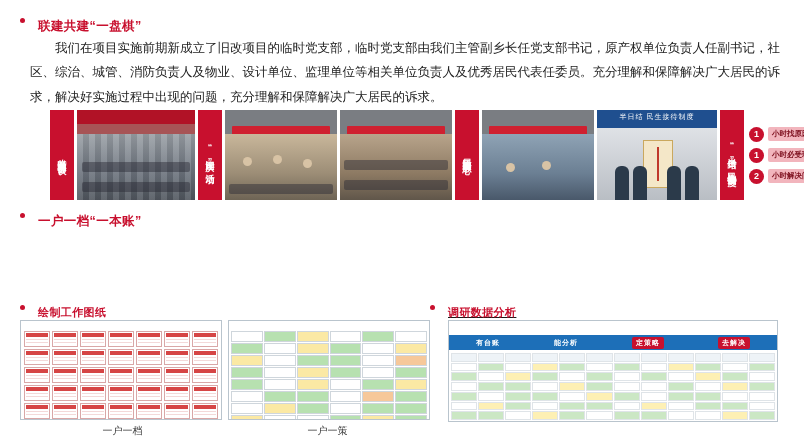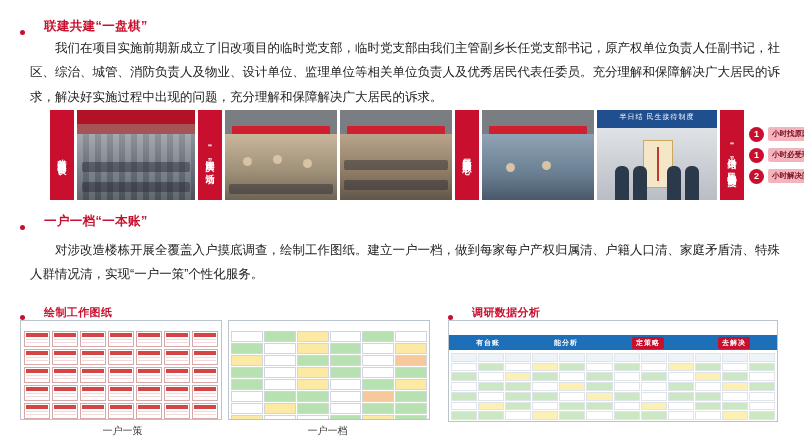--- a/index.html
+++ b/index.html
@@ -7,21 +7,21 @@
     width:804px;height:446px;
     background:#ffffff;
     font-family:"Liberation Sans","DejaVu Sans",sans-serif;
     color:#1a1a1a;
     overflow:hidden;
     position:relative;
   }
   .page{position:relative;width:804px;height:446px;}
 
   
-  .sec-head{display:flex;align-items:flex-end;gap:19px;}
+  .sec-head{display:flex;align-items:flex-start;gap:13px;}
   .sec-dot{
     width:5px;height:5px;border-radius:50%;
     background:#c8102e;display:inline-block;flex:0 0 auto;
   }
   .sec-title{
     font-size:12.5px;font-weight:bold;color:#c8102e;
     letter-spacing:.4px;white-space:nowrap;
   }
   .sub-head .sec-title{font-size:11px;}
 
@@ -32,21 +32,21 @@
     text-indent:2em;
   }
 
   
   #head1{position:absolute;left:20px;top:18px;}
   #para1{position:absolute;left:30px;top:36px;width:750px;}
   #gallery1{position:absolute;left:50px;top:110px;width:708px;height:90px;display:flex;gap:3px;}
   #head2{position:absolute;left:20px;top:213px;}
   #para2{position:absolute;left:30px;top:238px;width:750px;}
   #head3{position:absolute;left:20px;top:305px;}
-  #head4{position:absolute;left:448px;top:305px;}
+  #head4{position:absolute;left:430px;top:305px;text-decoration:underline;}
   #gallery2{position:absolute;left:20px;top:320px;width:410px;height:100px;display:flex;gap:6px;}
   #gallery3{position:absolute;left:448px;top:320px;width:330px;height:100px;}
   #caps{position:absolute;left:20px;top:424px;width:410px;display:flex;}
 
   
   .vband{
     background:#c8102e;color:#fff;
     writing-mode:vertical-rl;text-orientation:upright;
     font-size:9px;font-weight:bold;line-height:1.35;
     display:flex;align-items:center;justify-content:center;
@@ -209,21 +209,20 @@
       </div>
     </div>
 
   </div>
 
   <div class="sec-head" id="head2">
     <span class="sec-dot"></span>
     <span class="sec-title">一户一档“一本账”</span>
   </div>
 
-  <div class="para" id="para2">对涉改造楼栋开展全覆盖入户摸底调查，绘制工作图纸。建立一户一档，做到每家每户产权归属清、户籍人口清、家庭矛盾清、特殊人群情况清，实现“一户一策”个性化服务。</div>
 
   <div class="sec-head sub-head" id="head3">
     <span class="sec-dot"></span>
     <span class="sec-title">绘制工作图纸</span>
   </div>
 
   <div class="sec-head sub-head" id="head4">
     <span class="sec-dot"></span>
     <span class="sec-title">调研数据分析</span>
   </div>
@@ -319,22 +318,22 @@
           <div class="cellm w"></div>
         <div class="cellm w"></div>
           <div class="cellm g"></div>
         <div class="cellm y"></div>
           <div class="cellm g"></div>
       </div>
     </div>
   </div>
 
   <div id="caps">
+    <div class="caption cap2">一户一档</div>
     <div class="caption cap1">一户一策</div>
-    <div class="caption cap2">一户一档</div>
   </div>
 
   <div id="gallery3">
     <div class="analysis">
       <div class="an-band">
         <span class="an-chip">有台账</span>
         <span class="an-chip">能分析</span>
         <span class="an-chip red">定策略</span>
         <span class="an-chip red">去解决</span>
       </div>

